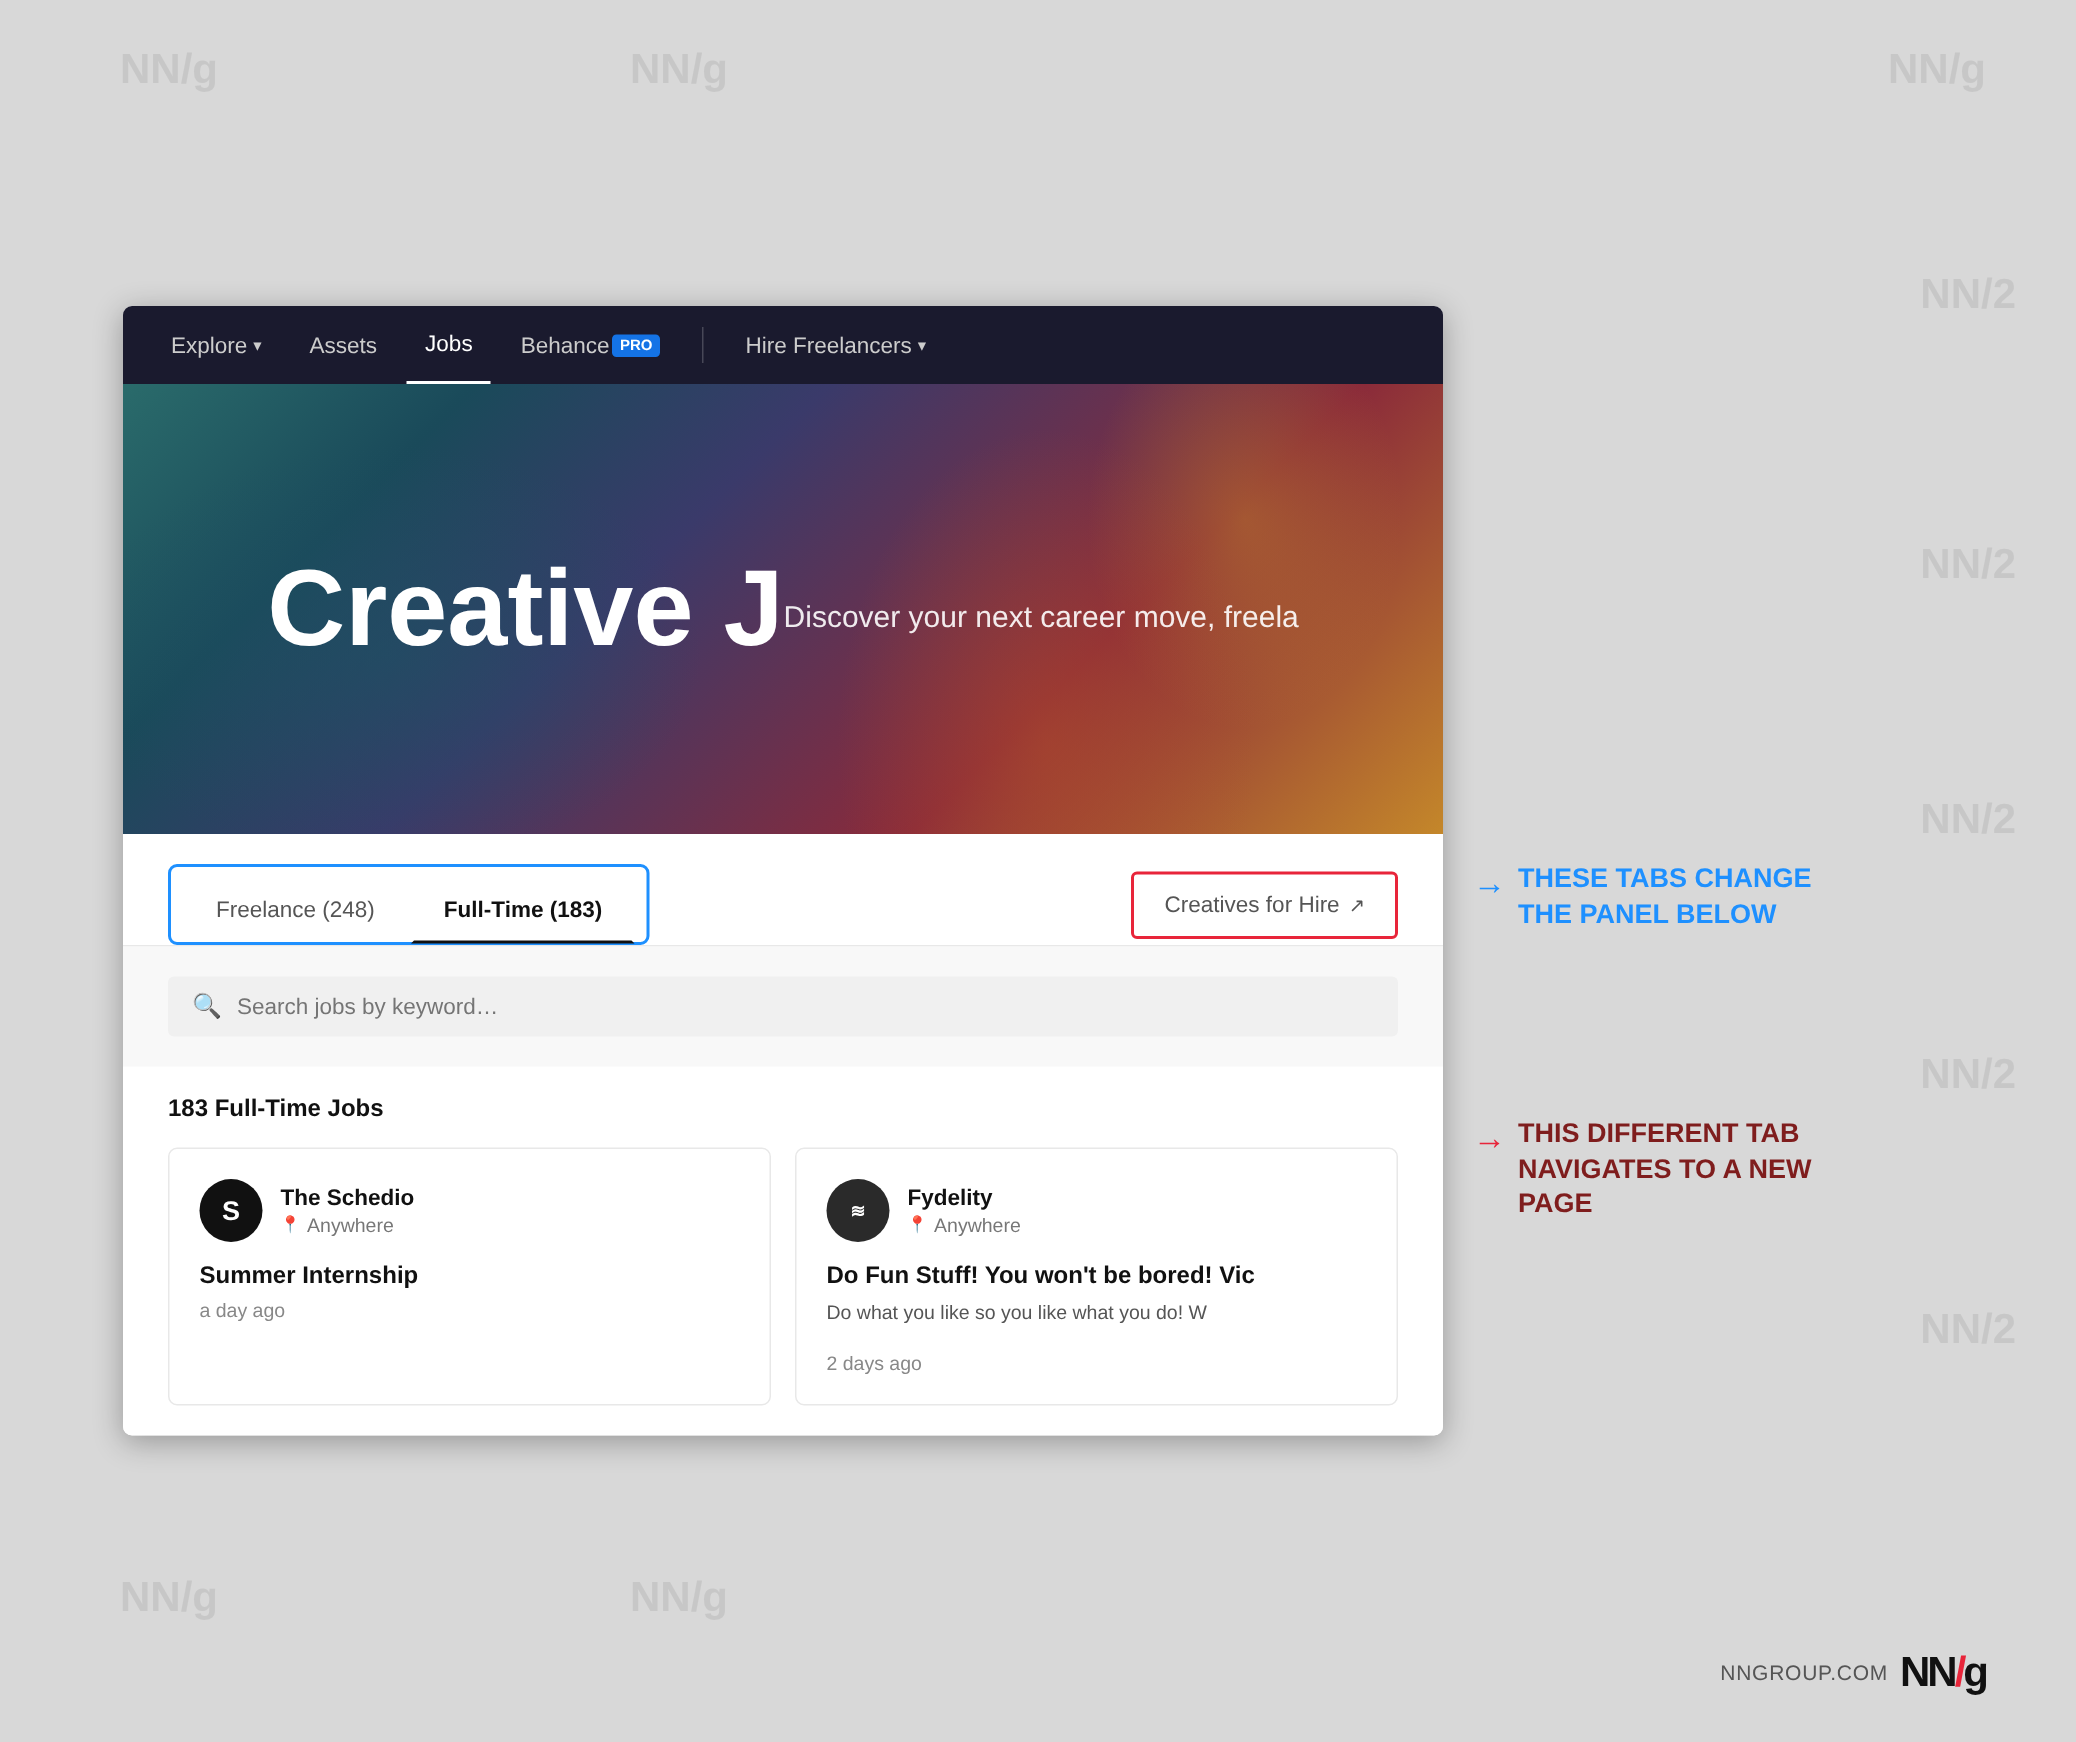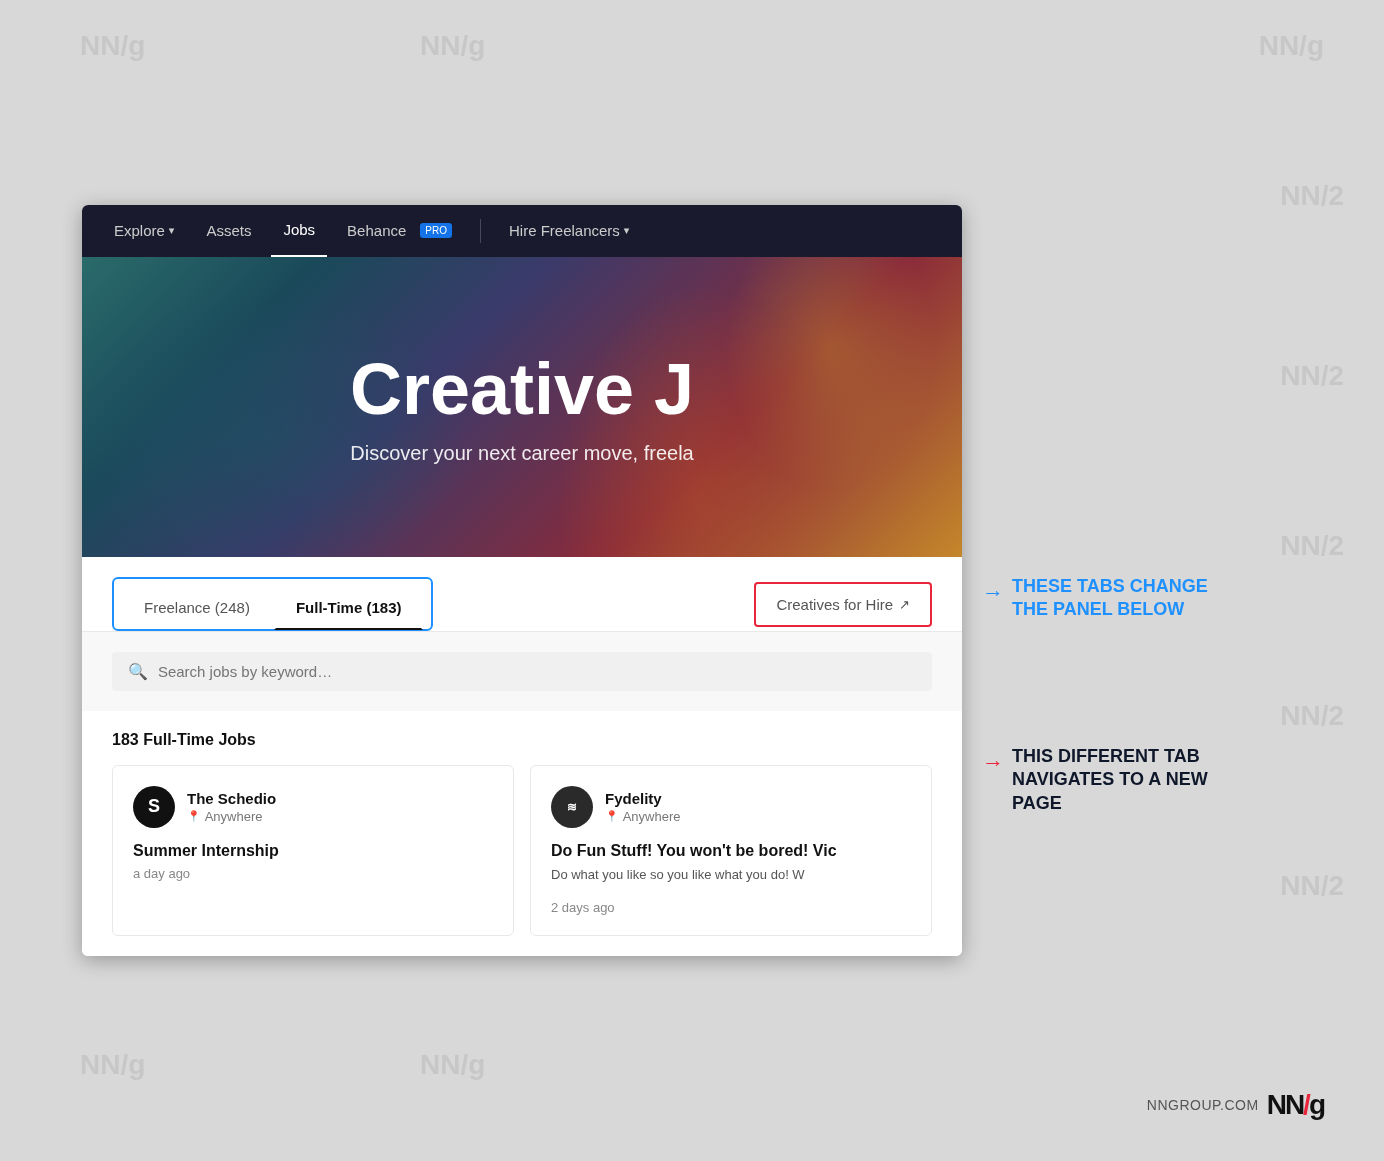--- a/index.html
+++ b/index.html
@@ -66,38 +66,38 @@
       border-bottom: 2px solid #fff;
     }
     .nav-item .chevron {
       margin-left: 4px;
       font-size: 11px;
     }
     .pro-badge {
       background: #1473e6;
       color: #fff;
       font-size: 10px;
-      font-weight: normal;
+      font-weight: bold;
       padding: 2px 5px;
       border-radius: 3px;
-      margin-left: 14px;
+      margin-left: 2px;
     }
     .nav-divider {
       width: 1px;
       height: 24px;
       background: rgba(255,255,255,0.2);
       margin: 0 8px;
     }
 
     
     .hero {
       background: linear-gradient(135deg, #2a6b6b 0%, #1a4a5a 20%, #3a3a6a 40%, #8a2a3a 70%, #c4872a 100%);
       height: 300px;
       display: flex;
-      flex-direction: column;
+      flex-direction: row;
       align-items: center;
       justify-content: center;
       position: relative;
       overflow: hidden;
     }
     .hero::before {
       content: '';
       position: absolute;
       inset: 0;
       background:
@@ -274,27 +274,27 @@
 
     .annotation-text {
       font-family: Liberation Sans, sans-serif;
       font-size: 18px;
       font-weight: bold;
       color: #1e90ff;
       line-height: 1.3;
       text-transform: uppercase;
     }
     .annotation-text.red {
-      color: #0f172a;
+      color: #7f1d1d;
     }
 
     
     .nngroup-footer {
       position: fixed;
-      bottom: 40px;
+      bottom: 30px;
       right: 60px;
       display: flex;
       align-items: center;
       gap: 8px;
       text-align: right;
     }
     .nngroup-url {
       font-size: 14px;
       color: #555;
       letter-spacing: 0.5px;

